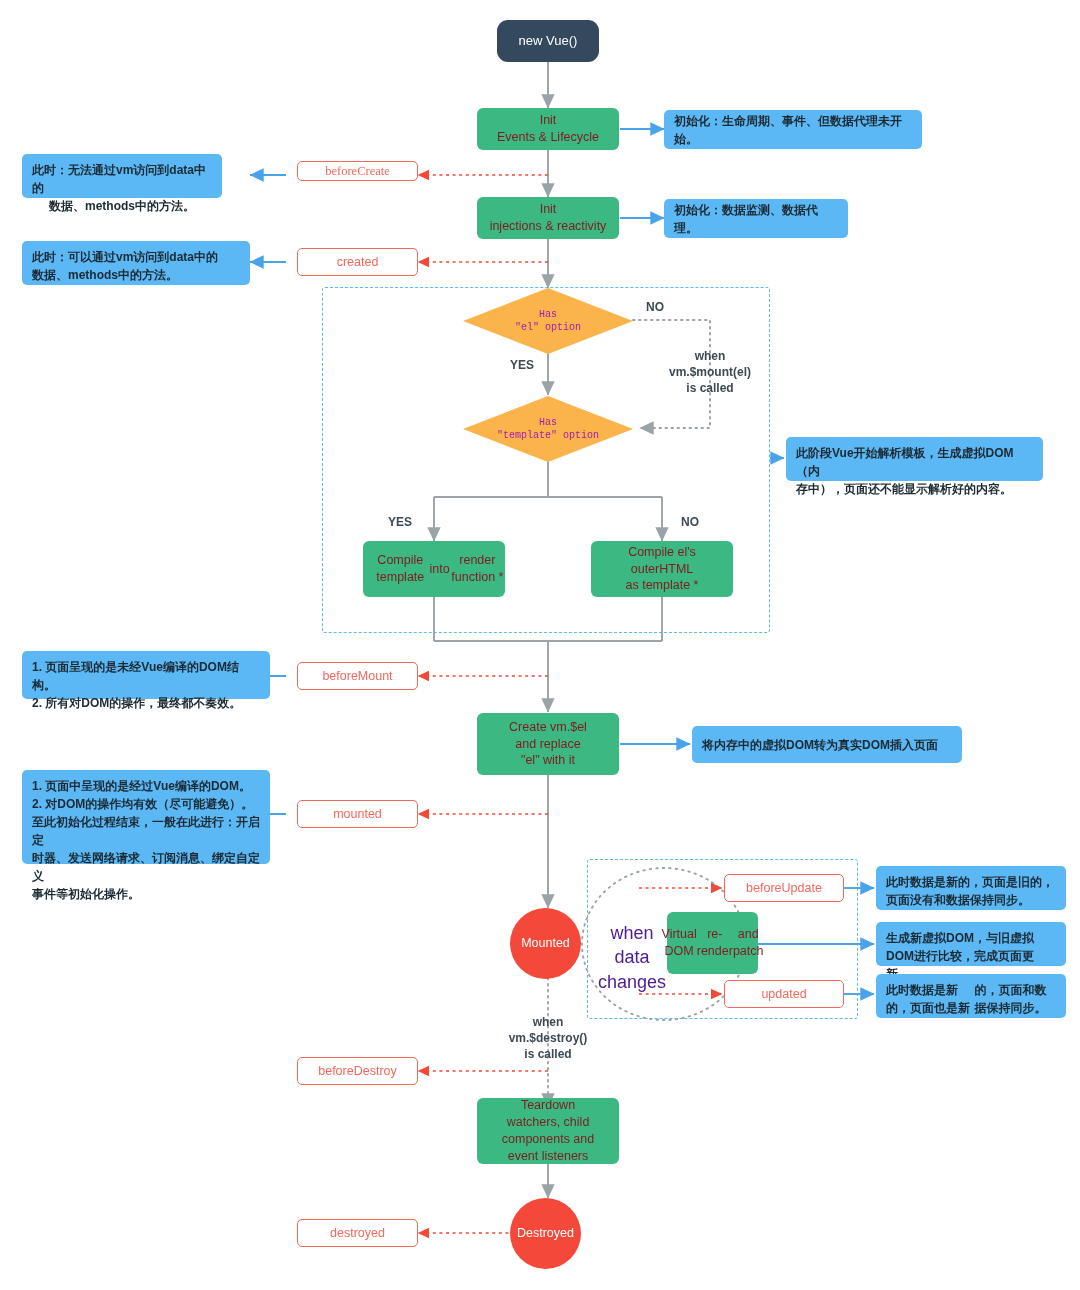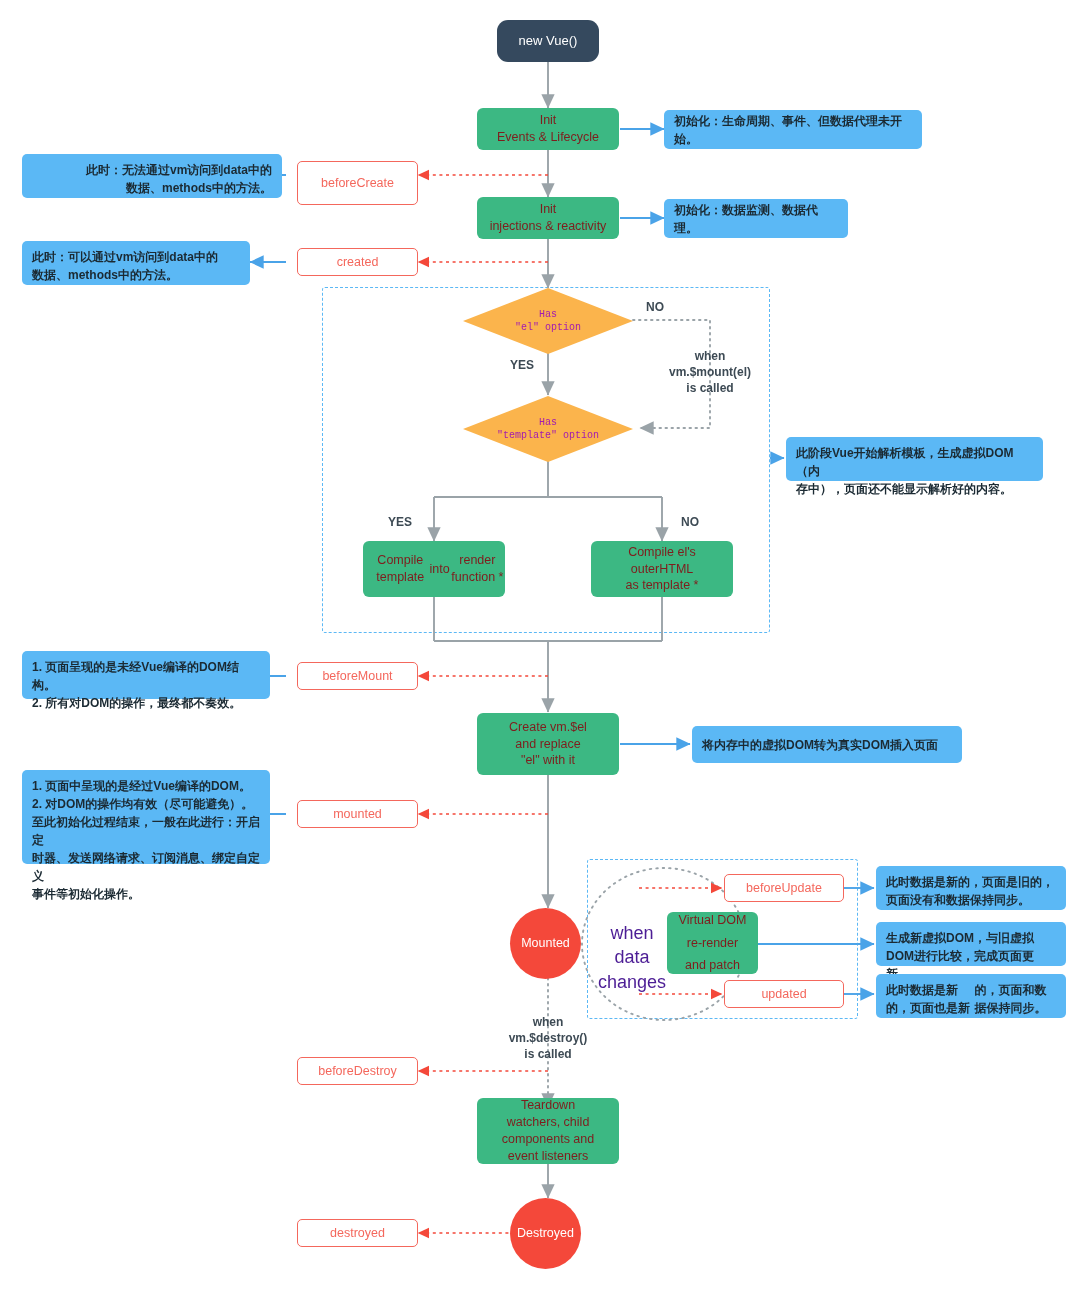--- a/index.html
+++ b/index.html
@@ -180,38 +180,38 @@
   <div class="node n-green" style="left:477px;top:713px;width:142px;height:62px;flex-direction:column;">
     <span>Create vm.$el</span>
     <span>and replace</span>
     <span>"el" with it</span>
   </div>
 
   <div class="node n-circle" style="left:510px;top:908px;width:71px;height:71px;">
     <span>Mounted</span>
   </div>
 
-  <div class="node n-green" style="left:667px;top:912px;width:91px;height:62px;flex-direction:column;justify-content:space-between;">
+  <div class="node n-green" style="left:667px;top:912px;width:91px;height:62px;flex-direction:row;">
     <span>Virtual DOM</span>
     <span>re-render</span>
     <span>and patch</span>
   </div>
 
   <div class="node n-green" style="left:477px;top:1098px;width:142px;height:66px;flex-direction:column;">
     <span>Teardown</span>
     <span>watchers, child</span>
     <span>components and</span>
     <span>event listeners</span>
   </div>
 
   <div class="node n-circle" style="left:510px;top:1198px;width:71px;height:71px;">
     <span>Destroyed</span>
   </div>
 
-  <div class="node n-hook" style="left:297px;top:161px;width:121px;height:44px;">
+  <div class="node n-hook" style="left:297px;top:161px;width:121px;height:20px;font-family:Liberation Serif, serif;">
     <span>beforeCreate</span>
   </div>
   <div class="node n-hook" style="left:297px;top:248px;width:121px;height:28px;">
     <span>created</span>
   </div>
   <div class="node n-hook" style="left:297px;top:662px;width:121px;height:28px;">
     <span>beforeMount</span>
   </div>
   <div class="node n-hook" style="left:297px;top:800px;width:121px;height:28px;">
     <span>mounted</span>
@@ -230,21 +230,21 @@
   </div>
 
   <div class="node n-note" style="left:664px;top:110px;width:258px;height:39px;">
     <span>初始化：生命周期、事件、但数据代理未开始。</span>
   </div>
 
   <div class="node n-note" style="left:664px;top:199px;width:184px;height:39px;">
     <span>初始化：数据监测、数据代理。</span>
   </div>
 
-  <div class="node n-note" style="left:22px;top:154px;width:260px;height:44px;flex-direction:column;align-items:flex-end;">
+  <div class="node n-note" style="left:22px;top:154px;width:200px;height:44px;flex-direction:column;align-items:center;">
     <span>此时：无法通过vm访问到data中的</span>
     <span>数据、methods中的方法。</span>
   </div>
 
   <div class="node n-note" style="left:22px;top:241px;width:228px;height:44px;flex-direction:column;align-items:flex-start;">
     <span>此时：可以通过vm访问到data中的</span>
     <span>数据、methods中的方法。</span>
   </div>
 
   <div class="node n-note" style="left:786px;top:437px;width:257px;height:44px;flex-direction:column;align-items:flex-start;">

